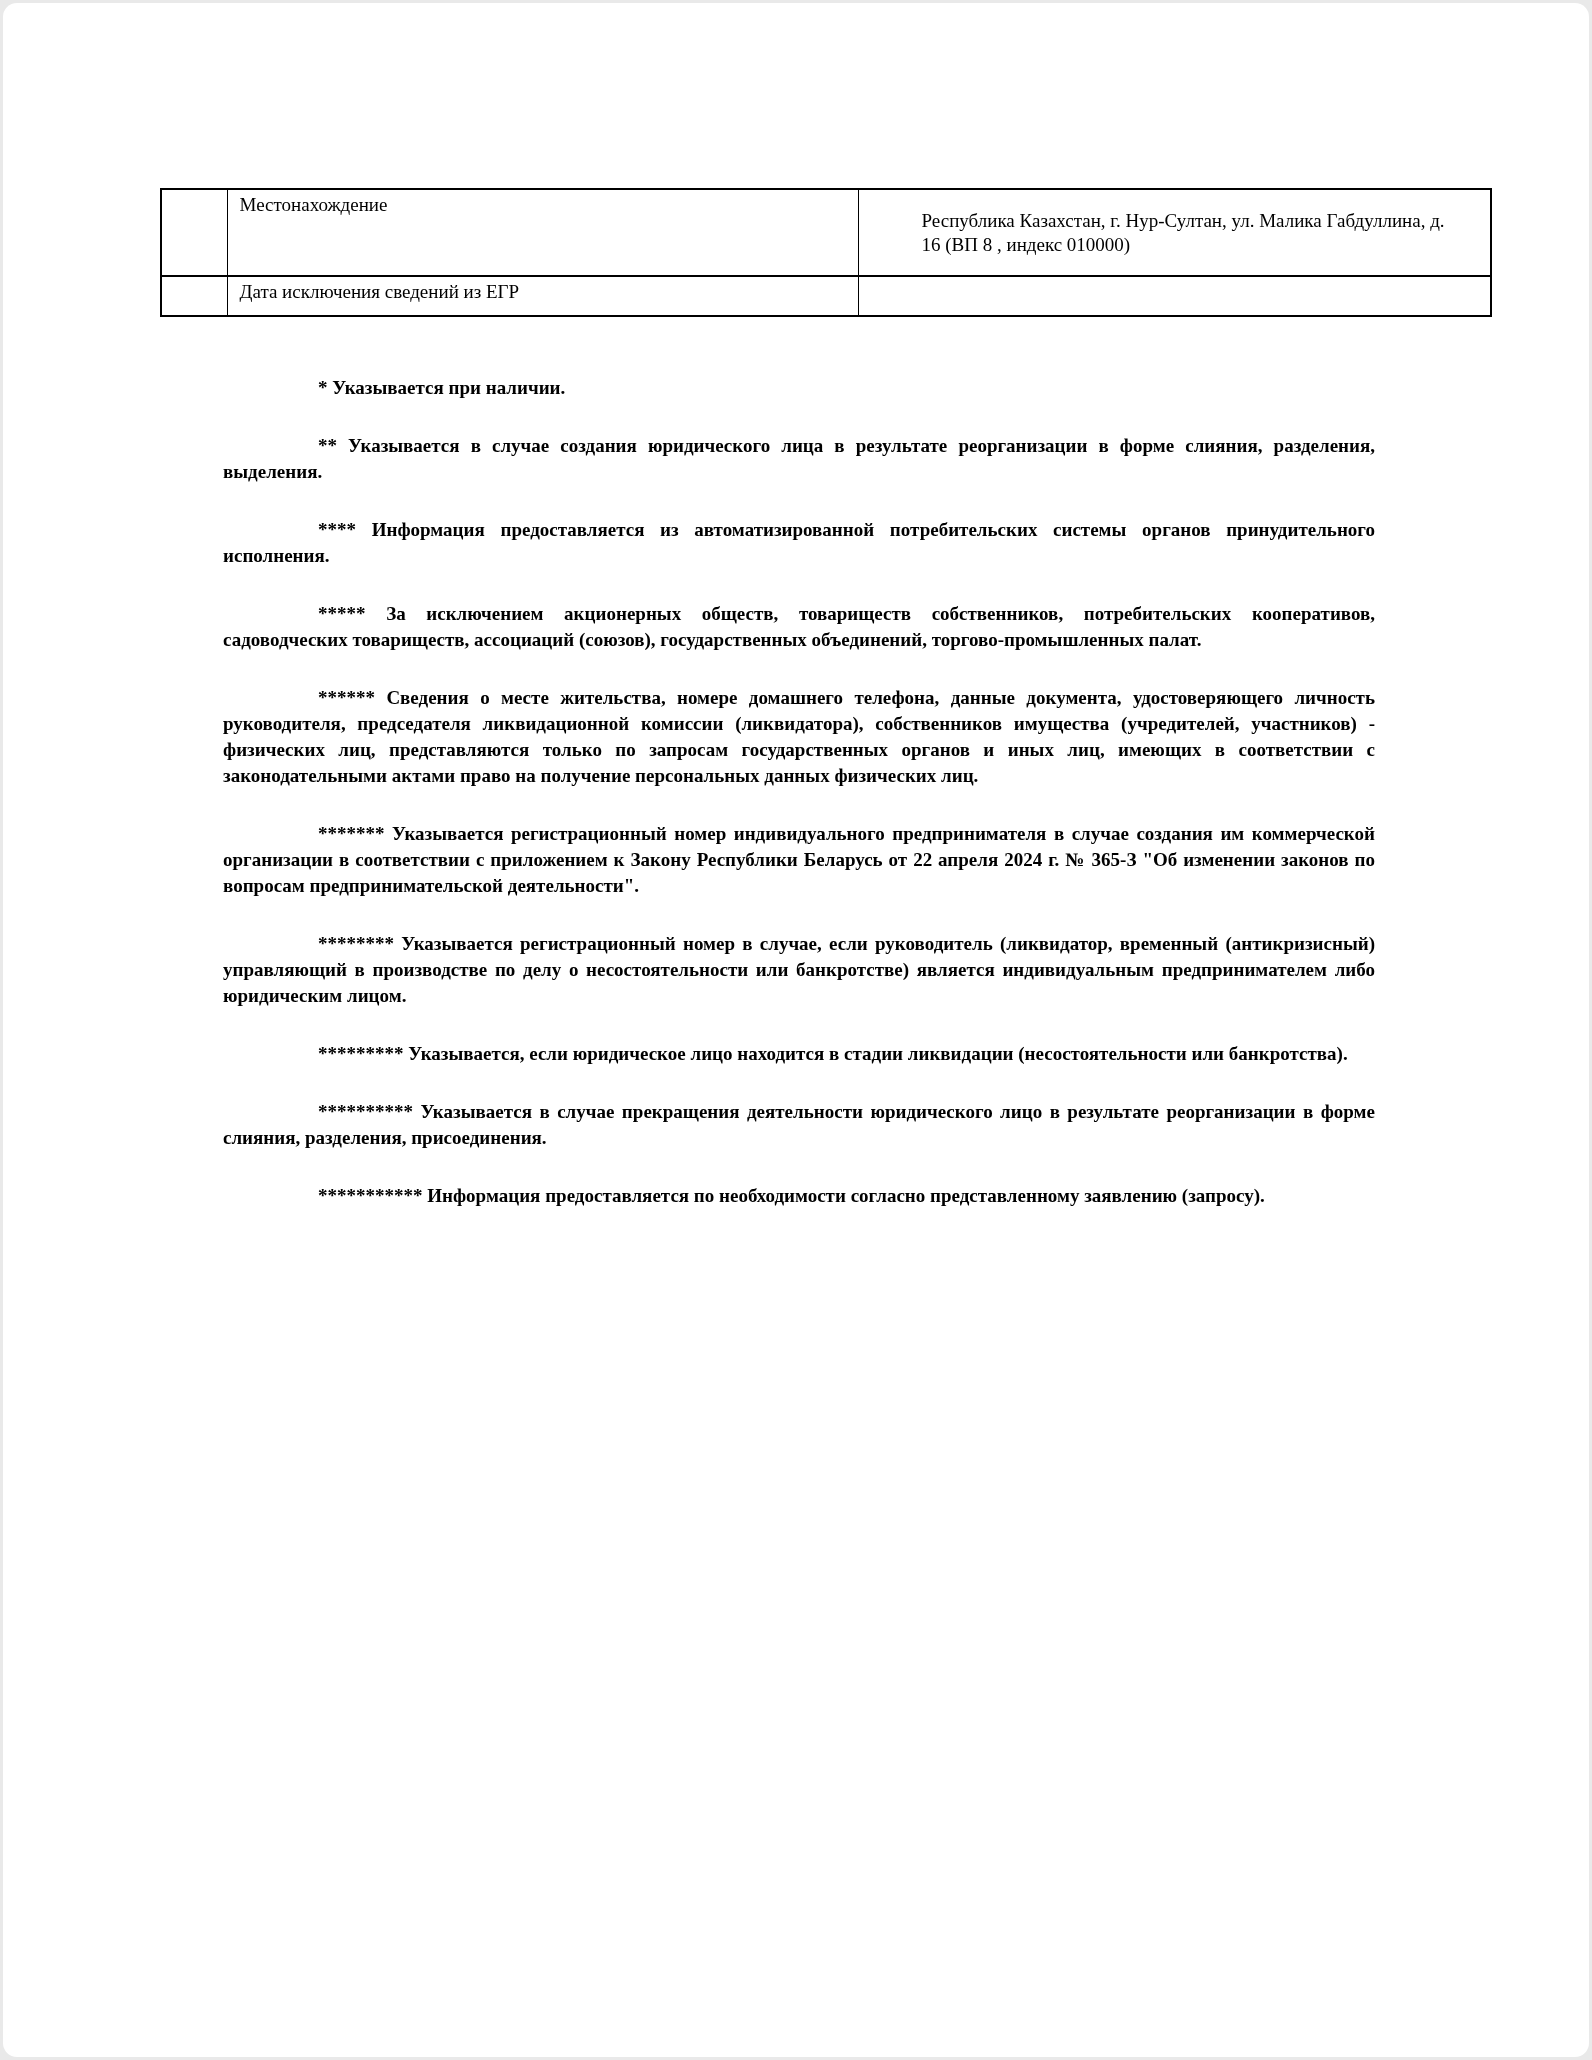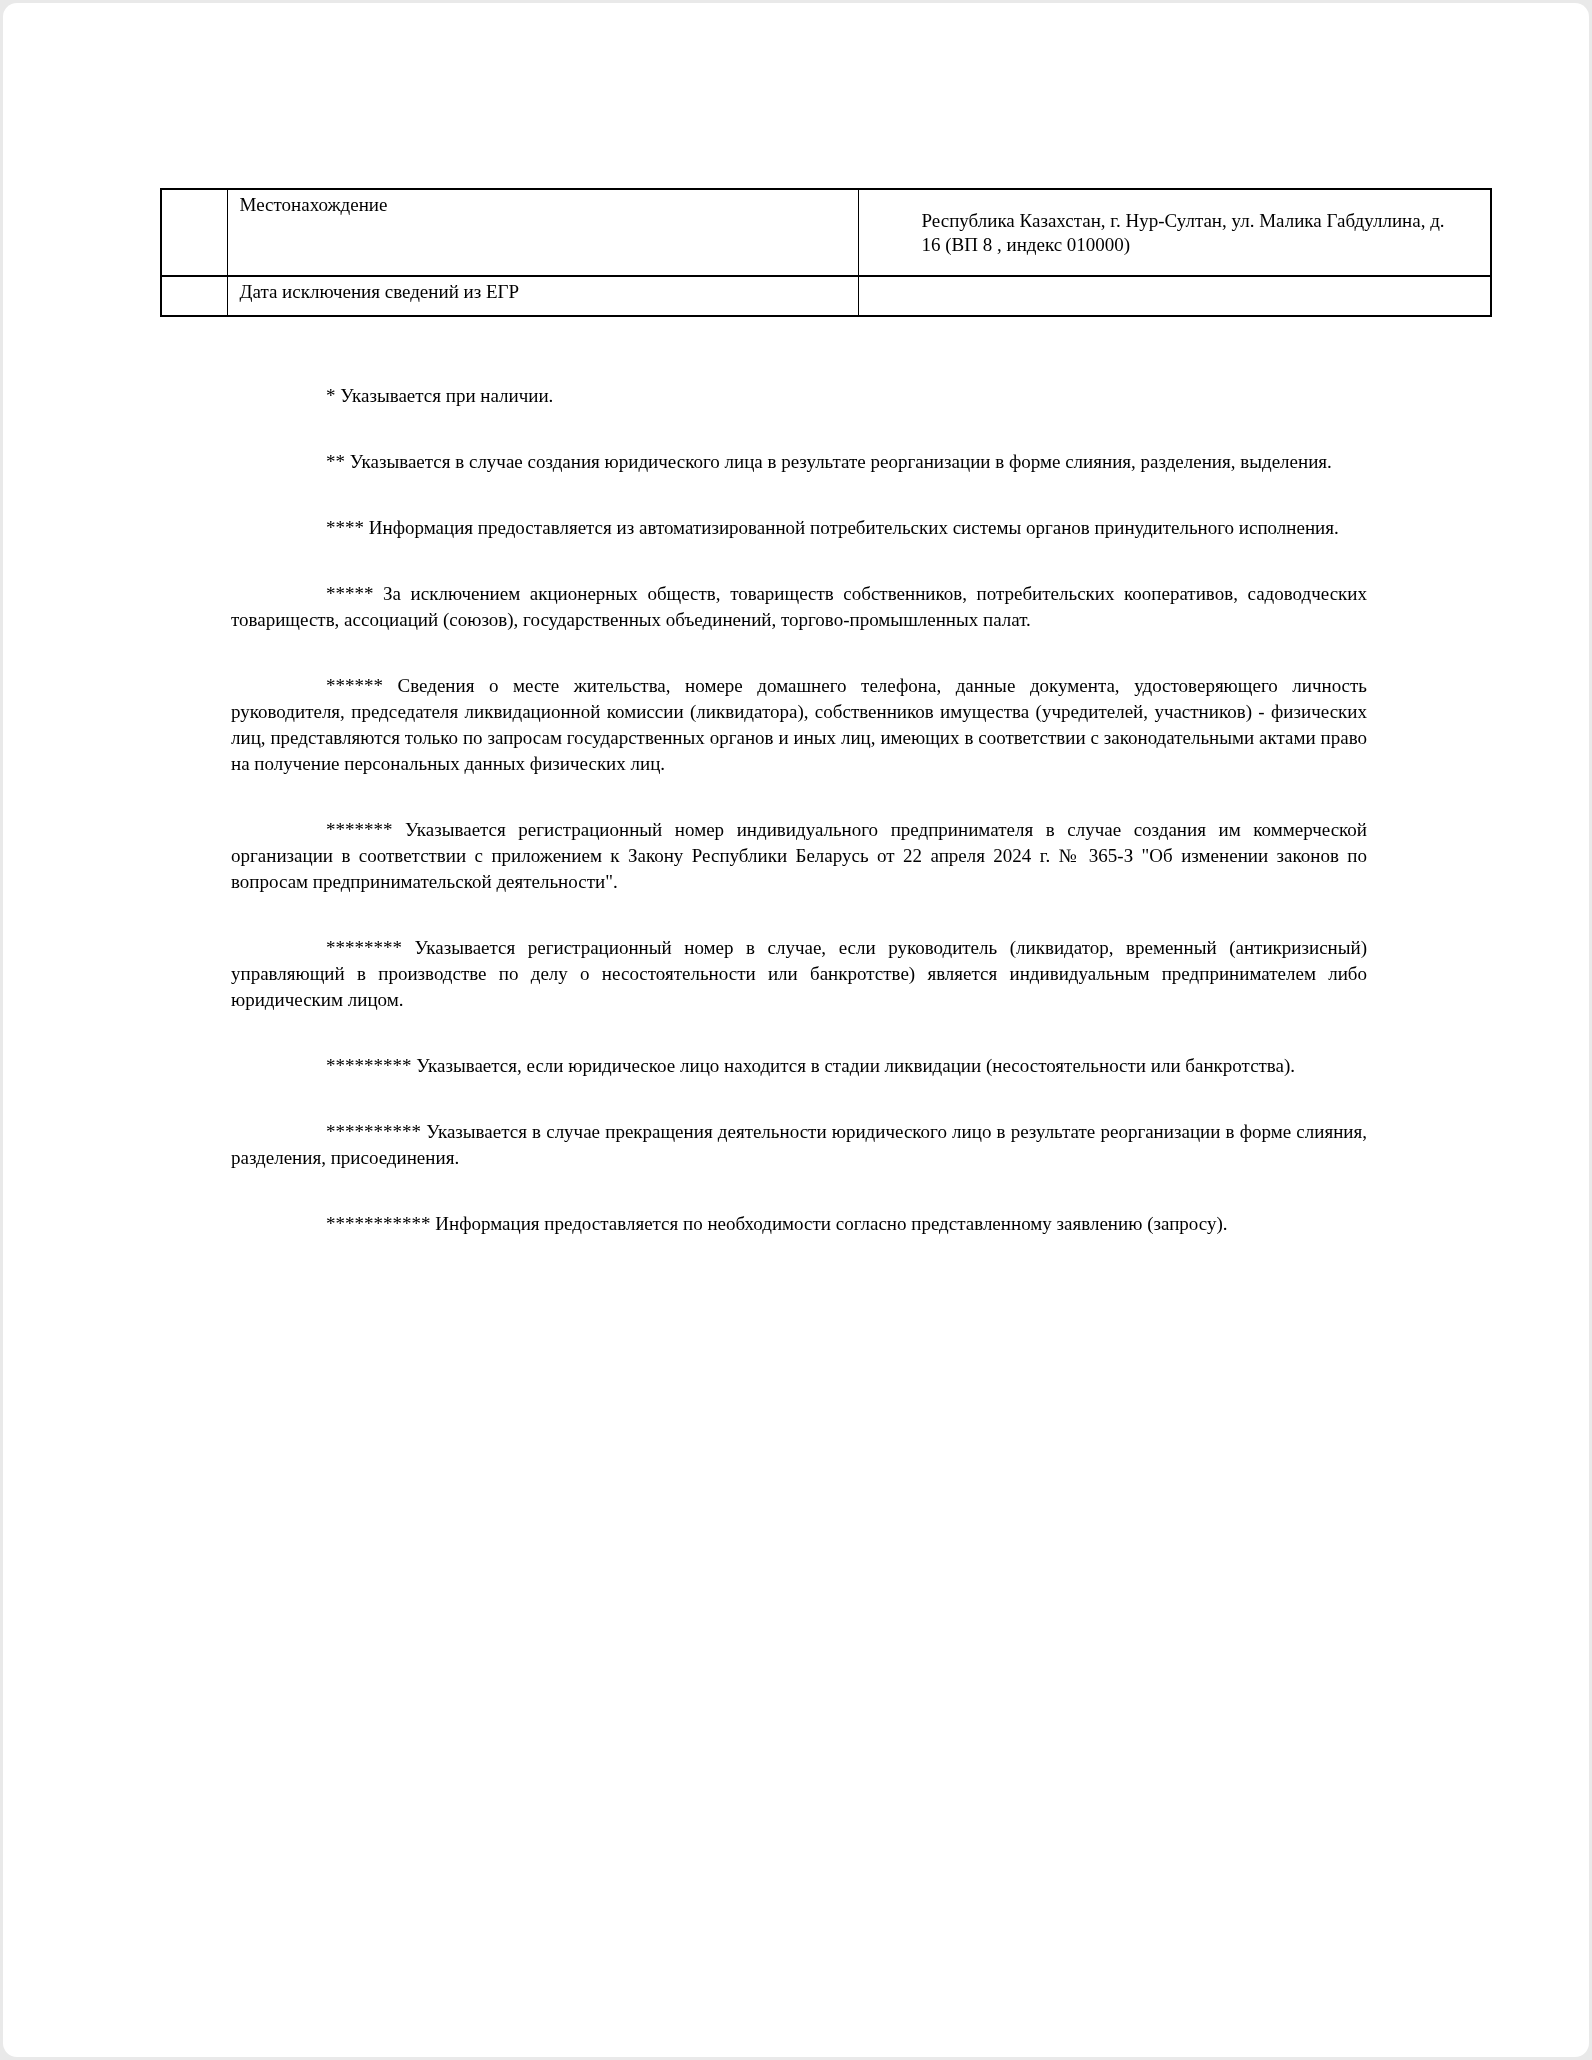--- a/index.html
+++ b/index.html
@@ -45,21 +45,22 @@
   .footnotes {
     position: absolute;
     left: 188px; top: 340px;
     width: 1216px;
     font-size: 19px;
     line-height: 26px;
     text-align: justify;
   }
   .footnotes p {
     text-indent: 95px;
-    margin: 8px;
+    margin: 0;
+    font-weight: bold;
   }
 </style>
 </head>
 <body>
 
 <div class="page">
 
   <table class="registry">
     <colgroup>
       <col class="c-num">

